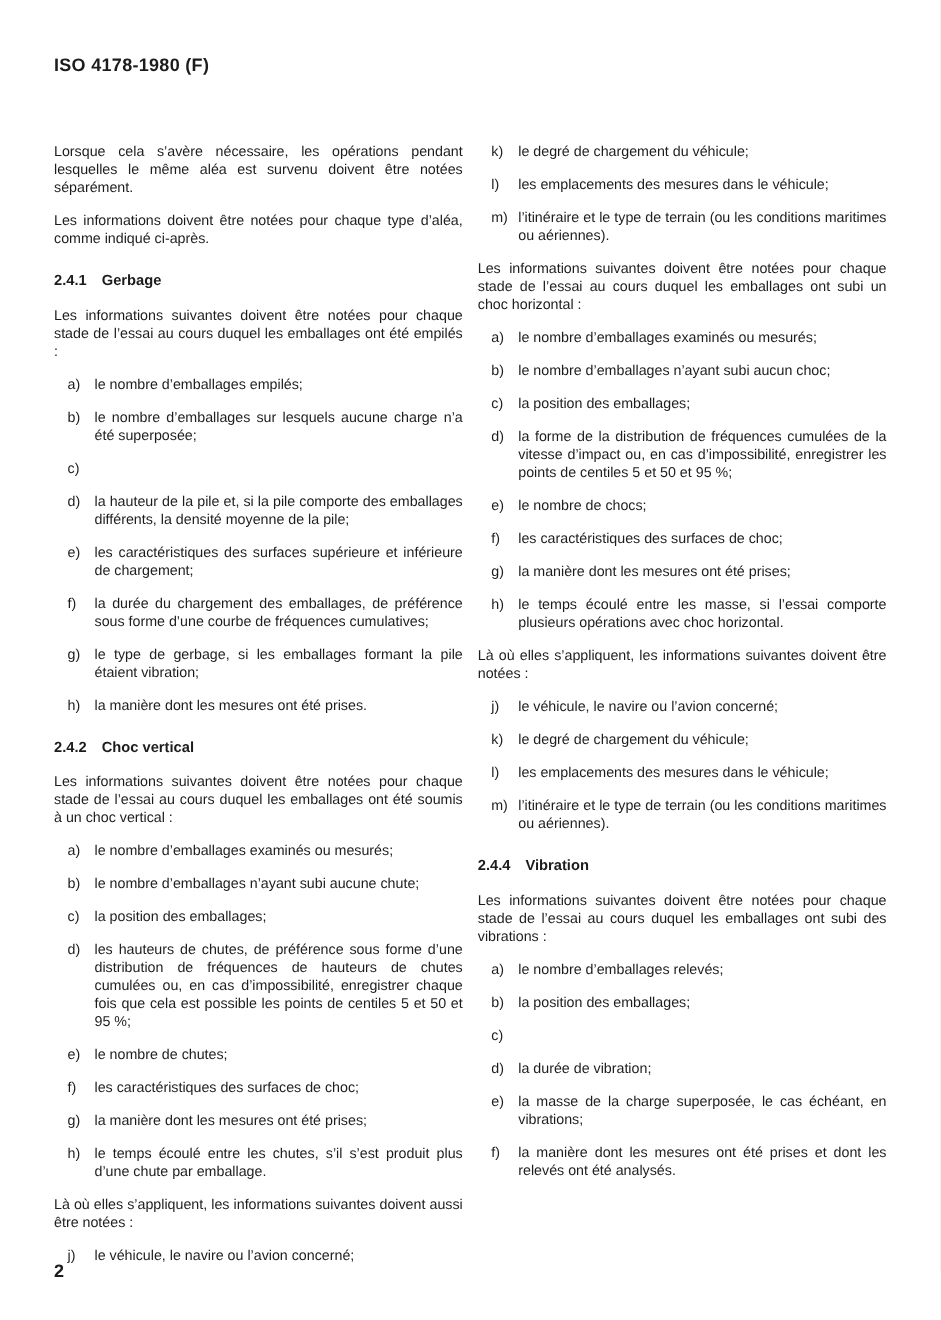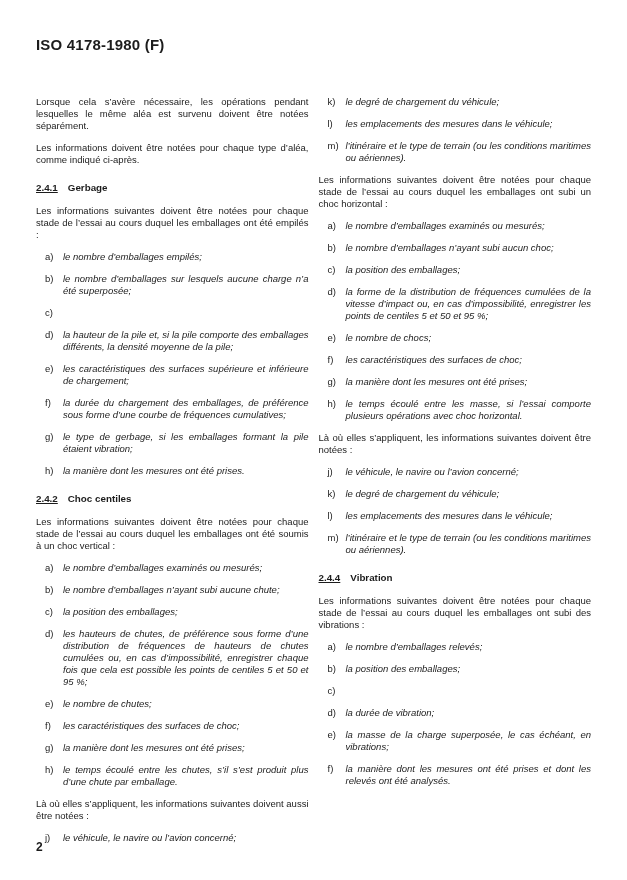--- a/index.html
+++ b/index.html
@@ -15,21 +15,21 @@
     background: #ffffff;
     overflow: hidden;
     font-family: "Liberation Sans", "DejaVu Sans", sans-serif;
     color: #1c1c1c;
     box-sizing: border-box;
   }
   .doc-header {
     position: absolute;
     top: 36px;
     left: 36px;
-    font-size: 15px;
+    font-size: 12px;
     font-weight: bold;
     letter-spacing: 0.2px;
   }
   .columns {
     position: absolute;
     top: 96px;
     left: 36px;
     right: 36px;
     display: flex;
     gap: 10px;
@@ -48,34 +48,32 @@
     margin: 16px 0 11px 0;
     font-weight: bold;
     font-size: 9.8px;
   }
   .column > .heading:first-child {
     margin-top: 0;
   }
   .heading-num {
     display: inline-block;
     margin-right: 10px;
-    text-decoration: underline;
   }
   .item {
     display: flex;
     margin: 0 0 10px 0;
     padding-left: 9px;
   }
   .item-label {
     flex: 0 0 18px;
   }
   .item-text {
     flex: 1 1 auto;
     text-align: justify;
-    font-style: italic;
   }
   .page-number {
     position: absolute;
     left: 36px;
     top: 840px;
     font-size: 12px;
     font-weight: bold;
   }
 </style>
 </head>
@@ -114,21 +112,21 @@
           <span class="item-text">la durée du chargement des emballages, de préférence sous forme d’une courbe de fréquences cumulatives;</span>
         </div>
         <div class="item">
           <span class="item-label">g)</span>
           <span class="item-text">le type de gerbage, si les emballages formant la pile étaient vibration;</span>
         </div>
         <div class="item">
           <span class="item-label">h)</span>
           <span class="item-text">la manière dont les mesures ont été prises.</span>
         </div>
-        <div class="heading"><span class="heading-num">2.4.2</span><span class="heading-title">Choc centiles</span></div>
+        <div class="heading"><span class="heading-num">2.4.2</span><span class="heading-title">Choc vertical</span></div>
         <p class="para">Les informations suivantes doivent être notées pour chaque stade de l’essai au cours duquel les emballages ont été soumis à un choc vertical :</p>
         <div class="item">
           <span class="item-label">a)</span>
           <span class="item-text">le nombre d’emballages examinés ou mesurés;</span>
         </div>
         <div class="item">
           <span class="item-label">b)</span>
           <span class="item-text">le nombre d’emballages n’ayant subi aucune chute;</span>
         </div>
         <div class="item">

